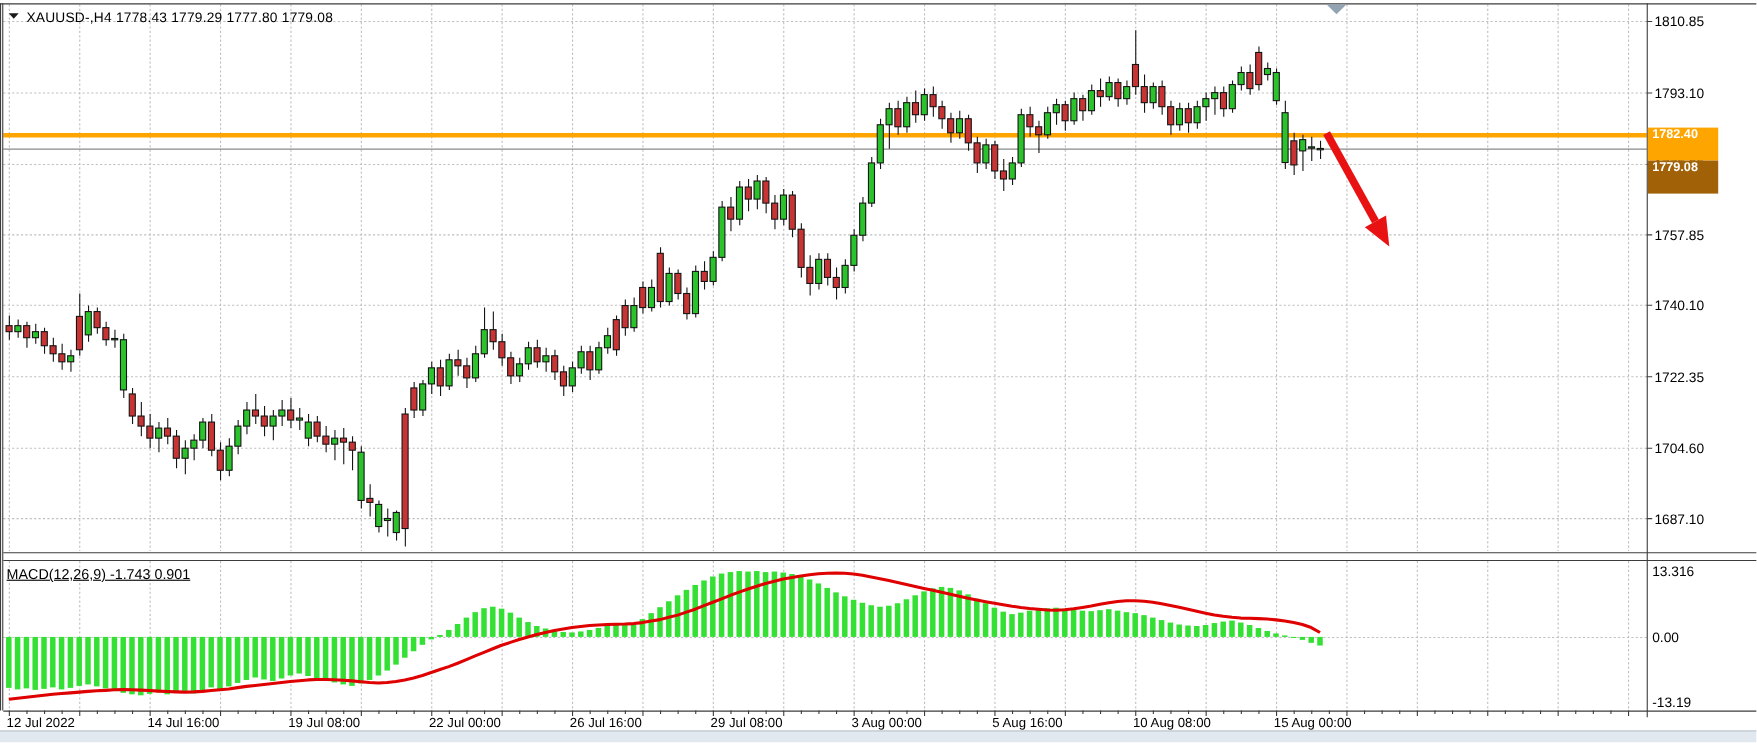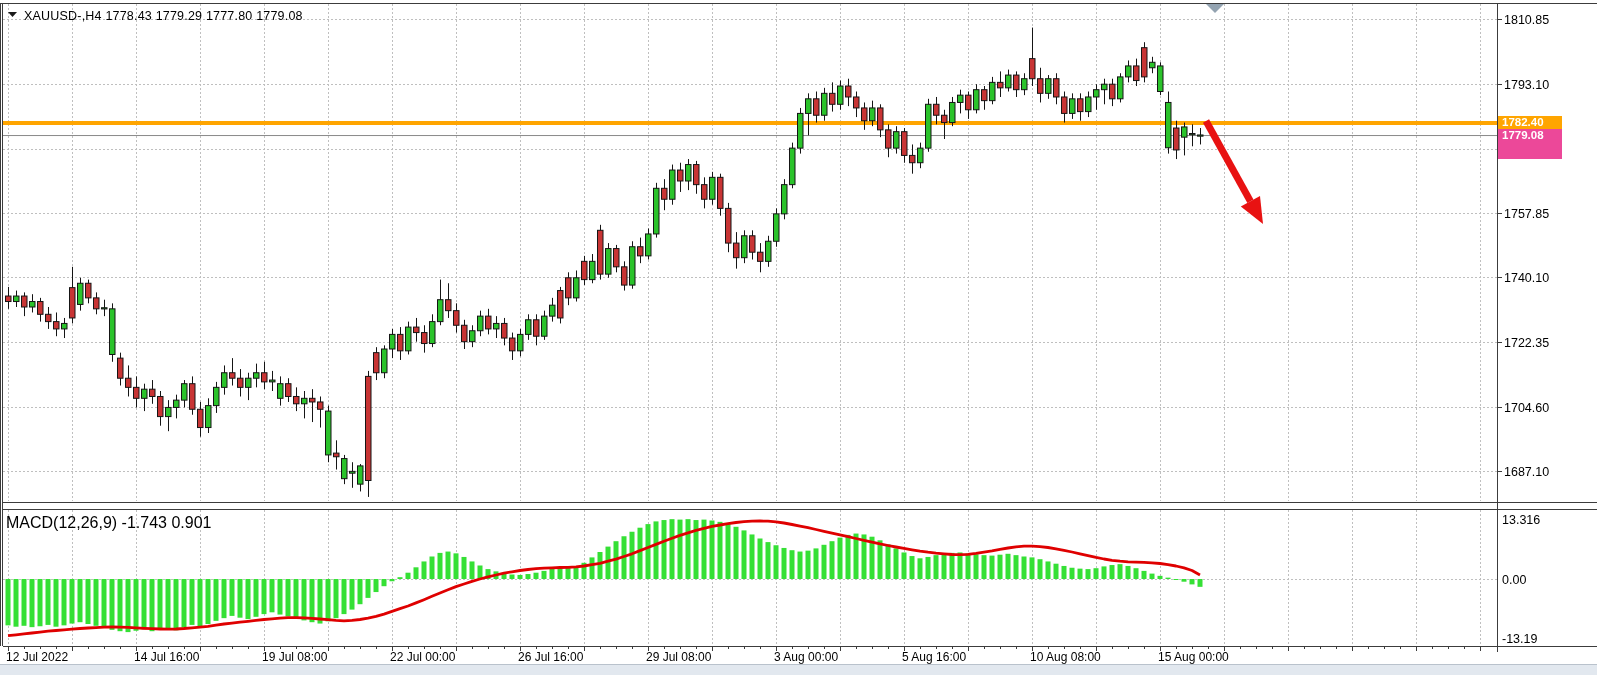--- a/index.html
+++ b/index.html
@@ -1,25 +1,25 @@
 <!DOCTYPE html>
 <html><head>
 <meta charset="utf-8">
 <style>
   html,body{margin:0;padding:0;background:#fff;}
   #root{position:relative;width:1597px;height:675px;background:#ffffff;overflow:hidden;
         font-family:"Liberation Sans",sans-serif;}
   #chart-svg{position:absolute;left:0;top:0;}
   .overlay{position:absolute;color:#000;white-space:nowrap;}
   #title{left:24px;top:9px;font-size:12.5px;font-weight:400;letter-spacing:0.2px;}
-  #macd-label{left:6px;top:514px;font-size:16px;}
+  #macd-label{left:6px;top:514px;font-size:13px;text-decoration:underline;}
   .price-tag{position:absolute;left:1498px;width:64px;height:30px;line-height:13px;
              color:#fff;font-size:11.5px;font-weight:700;padding-left:4px;box-sizing:border-box;}
   #tag-orange{top:116px;background:#FFA500;}
-  #tag-black{top:129px;background:#ec4899;}
+  #tag-black{top:146px;background:#a16207;}
   #bottom-strip{position:absolute;left:0;top:664px;width:1597px;height:11px;background:#e2e8ef;border-top:1px solid #b9c2cc;}
 </style>
 </head>
 <body>
 
 <div id="root">
   <svg id="chart-svg" width="1597" height="675">
       <line x1="3" y1="19.5" x2="1497" y2="19.5" stroke="#bfbfbf" stroke-width="1" stroke-dasharray="2,2"></line>
       <line x1="1497" y1="19.5" x2="1502" y2="19.5" stroke="#3c3c3c" stroke-width="1"></line>
       <text x="1504" y="24" font-size="12.5px" fill="#000">1810.85</text>

